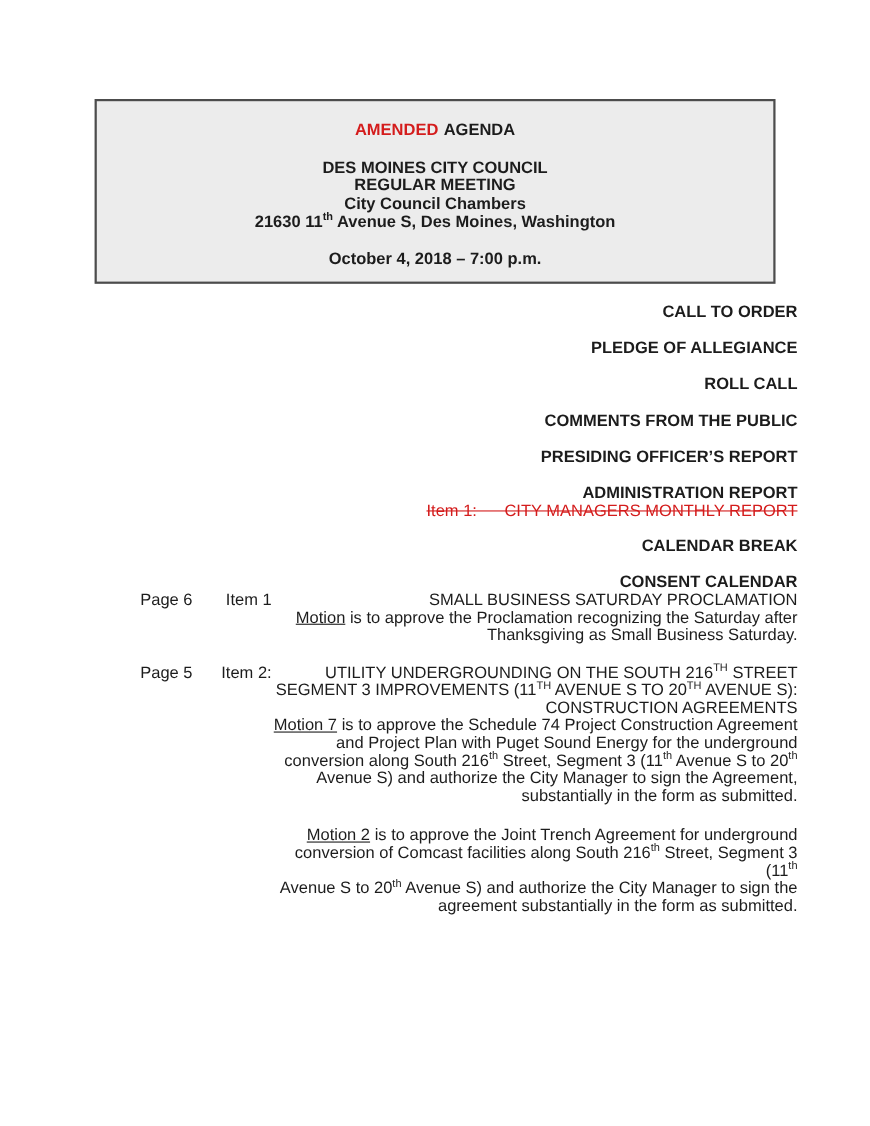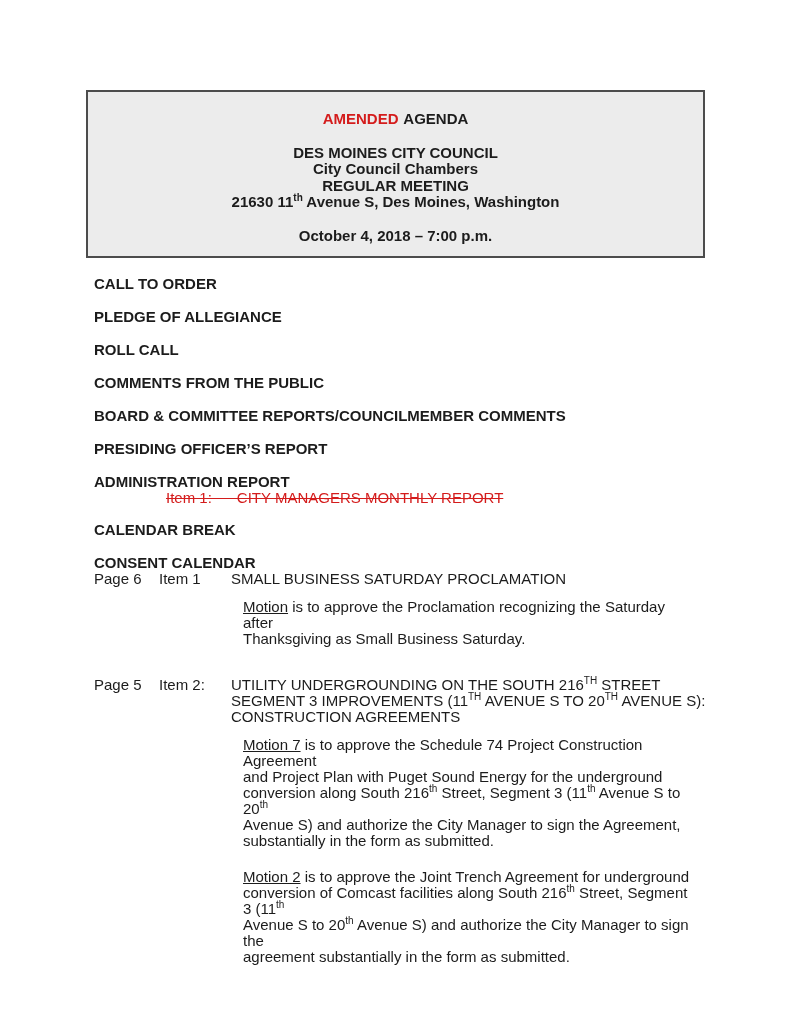--- a/index.html
+++ b/index.html
@@ -28,67 +28,67 @@
     text-align:center;
     font-weight:700;
     line-height:16.5px;
     padding-top:19px;
   }
   .header-box .gap-after{margin-bottom:17px;}
   .red{color:var(--accent-red);}
   .amended{margin-right:0.32em;text-align:right;}
   
   .content{
-    position:absolute;left:94px;top:276px;
+    position:absolute;left:110px;top:276px;
     width:615px;
     line-height:16px;
+    text-align:right;
   }
   .h{font-weight:700;margin:0 0 17px 0;}
   .h.tight{margin-bottom:0;}
   .struck-line{margin:0 0 16px 0;padding-left:72px;}
   .strike{
     color:var(--accent-red);
     text-decoration:line-through;
     text-decoration-color:var(--accent-red);
     white-space:pre;
   }
   .consent-row{
     display:grid;
     grid-template-columns:65px 72px 1fr;
   }
   .consent-row.second{margin-top:18px;}
   .pre{white-space:pre-wrap;}
-  .para{margin:12px;}
+  .para{margin:0;}
   .para + .para{margin-top:20px;}
   sup{font-size:10px;line-height:0;vertical-align:super;}
   .u{text-decoration:underline;}
 </style>
 </head>
 <body>
 
 <div class="page">
 
   <div class="header-box">
     <div class="gap-after">
       <span class="red amended">AMENDED</span><span>AGENDA</span>
     </div>
     <div>DES MOINES CITY COUNCIL</div>
+    <div>REGULAR MEETING</div>
     <div>City Council Chambers</div>
-    <div>REGULAR MEETING</div>
     <div class="gap-after"><span>21630 11</span><sup>th</sup><span> Avenue S, Des Moines, Washington</span></div>
     <div>October 4, 2018 – 7:00 p.m.</div>
   </div>
 
   <div class="content">
 
     <p class="h">CALL TO ORDER</p>
     <p class="h">PLEDGE OF ALLEGIANCE</p>
     <p class="h">ROLL CALL</p>
     <p class="h">COMMENTS FROM THE PUBLIC</p>
-    <p class="h">BOARD &amp; COMMITTEE REPORTS/COUNCILMEMBER COMMENTS</p>
     <p class="h">PRESIDING OFFICER’S REPORT</p>
 
     <p class="h tight">ADMINISTRATION REPORT</p>
     <div class="struck-line">
       <span class="strike">Item 1:      CITY MANAGERS MONTHLY REPORT</span>
     </div>
 
     <p class="h">CALENDAR BREAK</p>
 
     <p class="h tight">CONSENT CALENDAR</p>

